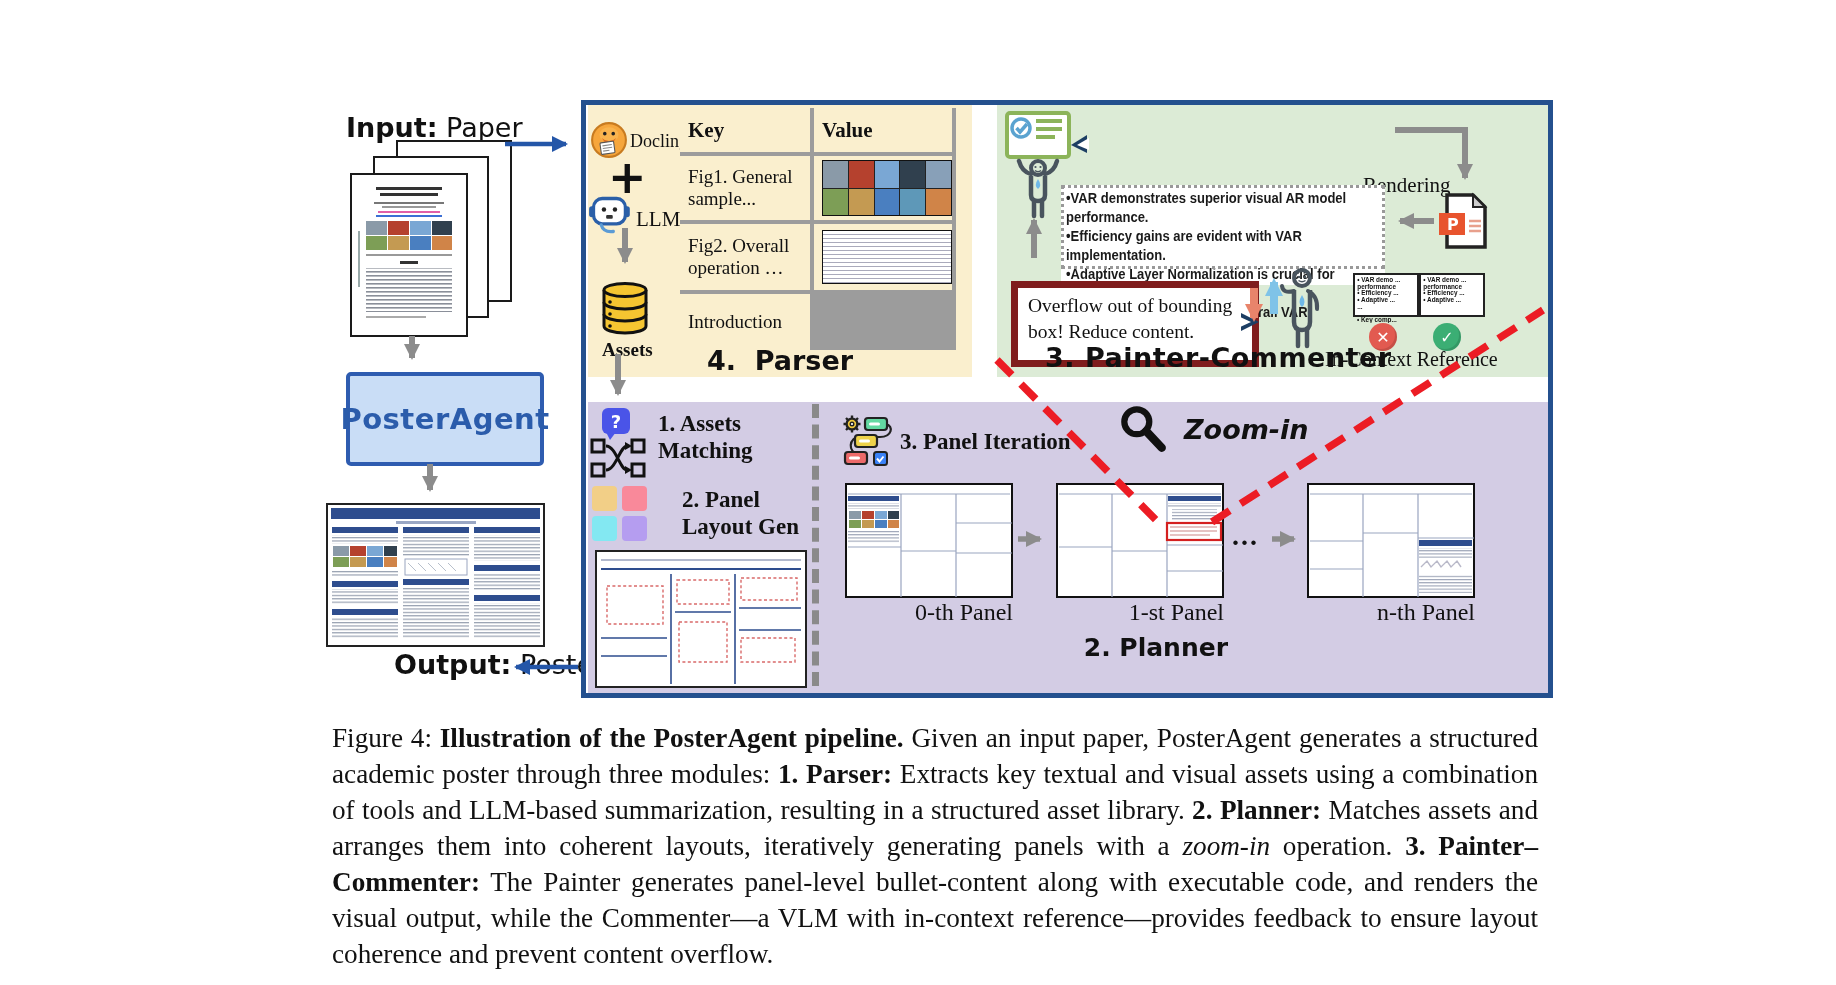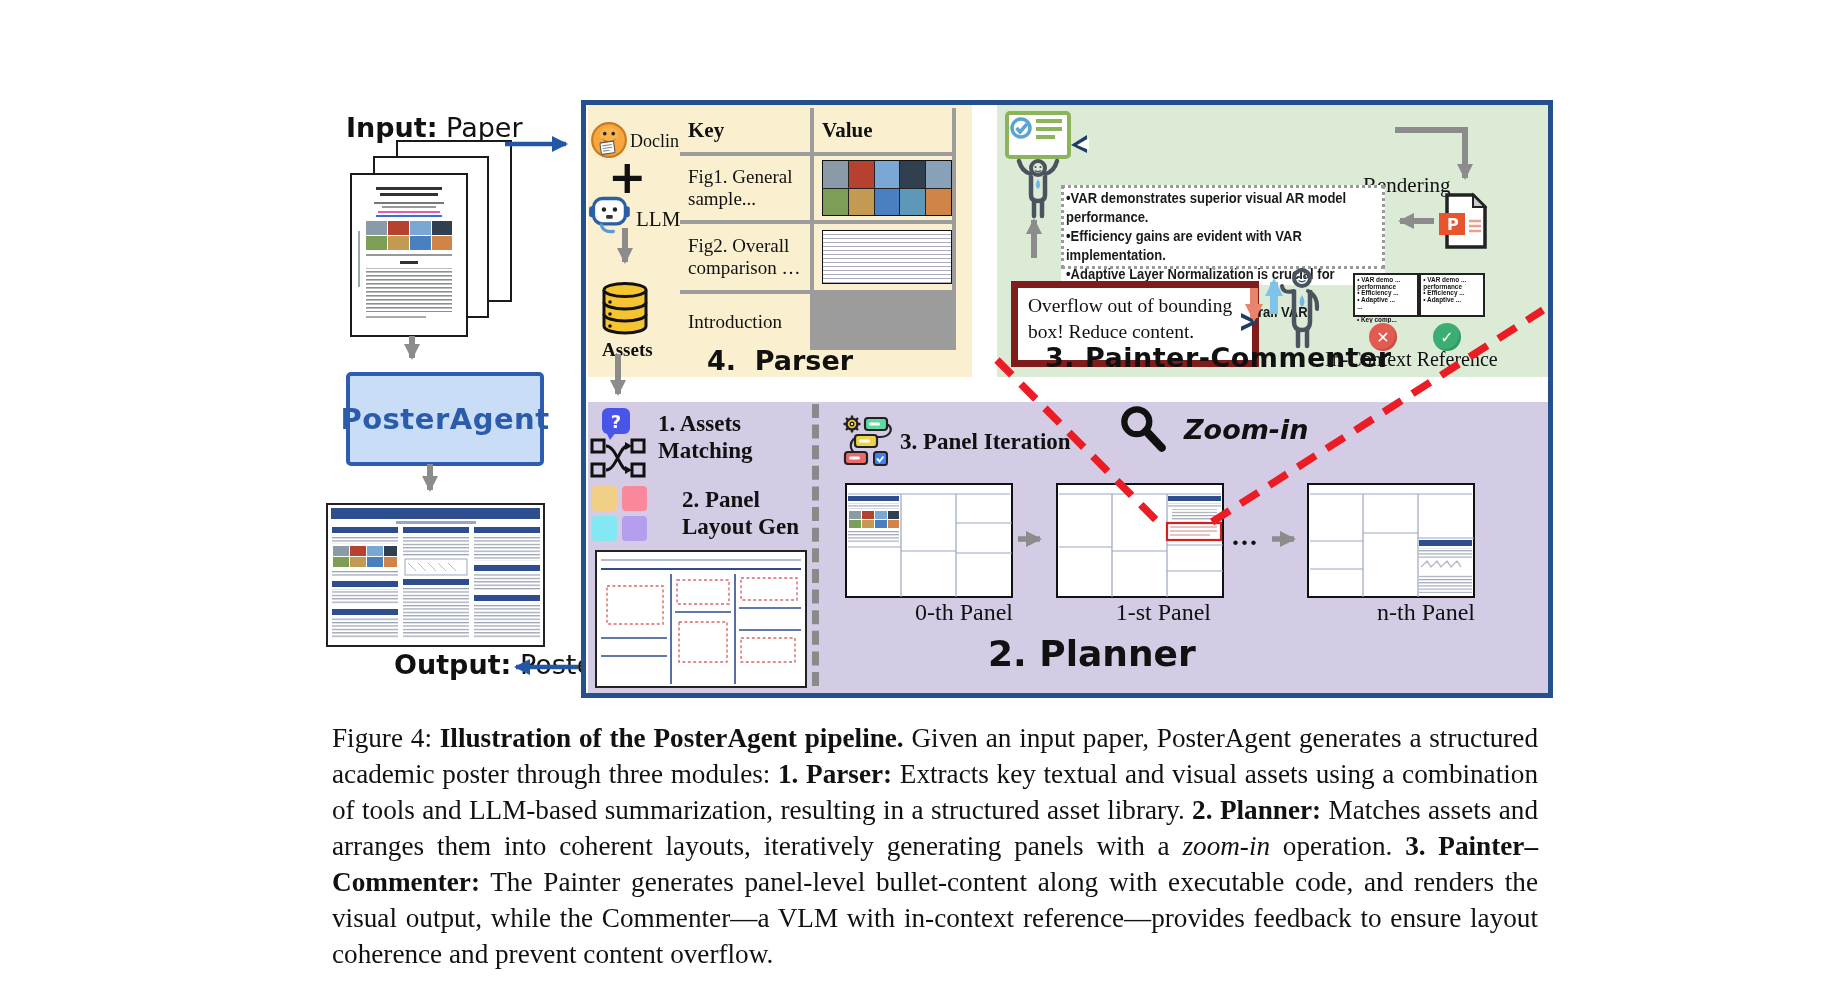--- a/index.html
+++ b/index.html
@@ -58,21 +58,21 @@
   
   #q-icon{left:14px;top:6px;width:28px;height:26px;background:#4A54E8;border-radius:6px;color:#fff;display:flex;align-items:center;justify-content:center;font-size:18px;font-weight:800;font-family:"DejaVu Sans",sans-serif;}
   #q-icon::after{content:"";position:absolute;left:4px;bottom:-6px;border-left:4px solid transparent;border-right:6px solid transparent;border-top:8px solid #4A54E8;}
   .step-label{font-size:23px;font-weight:bold;line-height:27px;}
   #squares{left:4px;top:84px;display:grid;grid-template-columns:25px 25px;grid-template-rows:25px 25px;gap:5px;}
   #squares div{border-radius:4px;}
   #divider{left:224px;top:2px;height:282px;width:0;border-left:7px dashed #8A8A8A;}
   #zoomin-label{left:596px;top:12px;font-size:27px;font-style:italic;font-weight:bold;}
   .panel-label{position:absolute;width:168px;text-align:right;font-size:24px;top:197px;}
   #ellipsis{left:644px;top:118px;font-size:28px;font-weight:bold;letter-spacing:2px;}
-  #planner-title{left:400px;top:231px;width:240px;text-align:left;font-size:36px;}
+  #planner-title{left:400px;top:231px;width:240px;text-align:right;font-size:25px;}
   
   #caption{left:332px;top:720px;width:1206px;font-size:27.2px;line-height:36px;text-align:justify;}
   #caption b{font-weight:bold;}
   #caption i{font-style:italic;}
   #overlay{left:0;top:0;width:1836px;height:985px;pointer-events:none;z-index:5;}
 </style>
 </head>
 <body>
 
 <div class="abs comic" id="input-label"><span>Input:</span><span class="w2"> Paper</span></div>
@@ -206,21 +206,21 @@
           <div style="background:#7AA7D4"></div>
           <div style="background:#30404E"></div>
           <div style="background:#88A0B8"></div>
         <div style="background:#7D9E56"></div>
           <div style="background:#C49A52"></div>
           <div style="background:#4A7FC0"></div>
           <div style="background:#5E98B8"></div>
           <div style="background:#D08448"></div>
       </div>
     </div>
-    <div class="cell">Fig2. Overall comparison …</div>
+    <div class="cell">Fig2. Overall operation …</div>
     <div class="cell">
         <div class="tbl-img"></div>
       </div>
     <div class="cell">Introduction</div>
   </div>
   <div class="abs comic" id="parser-title">4.  Parser</div>
 </div>
 
 <div class="sec" id="painter-sec">
   <svg class="abs" style="left:8px;top:6px;" width="66" height="110" viewBox="0 0 66 110">
@@ -383,21 +383,21 @@
     <rect x="1" y="1" width="166" height="113" fill="#fff" stroke="#111" stroke-width="2"></rect>
     <path d="M3 11 h162" stroke="#9aa5c0" stroke-width="1.2"></path>
     <path d="M56 11 v103 M111 11 v103" stroke="#9aa5c0" stroke-width="1.2"></path>
     <path d="M3 64 h53 M56 68 h55 M111 62 h56 M111 88 h56" stroke="#9aa5c0" stroke-width="1.2"></path>
     <rect x="112" y="13" width="53" height="5" fill="#2E4D8E"></rect>
     <rect x="112" y="20" width="53" height="5" fill="url(#g1)"></rect>
     <rect x="116" y="26" width="45" height="12" fill="url(#g1)"></rect>
     <rect x="111" y="40" width="54" height="17" fill="#fff" stroke="#D42020" stroke-width="2.2"></rect>
     <path d="M114 44 h47 M114 48 h47 M114 52 h40" stroke="#c88" stroke-width="1.2"></path>
   </svg>
-  <div class="panel-label serif" style="left:455px;">1-st Panel</div>
+  <div class="panel-label serif" style="left:468px;">1-st Panel</div>
 
   <div class="abs serif" id="ellipsis">...</div>
 
   <svg class="abs" style="left:719px;top:81px;" width="168" height="115" viewBox="0 0 168 115">
     <rect x="1" y="1" width="166" height="113" fill="#fff" stroke="#111" stroke-width="2"></rect>
     <path d="M3 11 h162" stroke="#9aa5c0" stroke-width="1.2"></path>
     <path d="M56 11 v103 M111 11 v103" stroke="#9aa5c0" stroke-width="1.2"></path>
     <path d="M3 58 h53 M3 86 h53 M56 50 h55 M111 55 h56" stroke="#9aa5c0" stroke-width="1.2"></path>
     <rect x="112" y="57" width="53" height="6" fill="#2E4D8E"></rect>
     <rect x="112" y="65" width="53" height="10" fill="url(#g1)"></rect>

